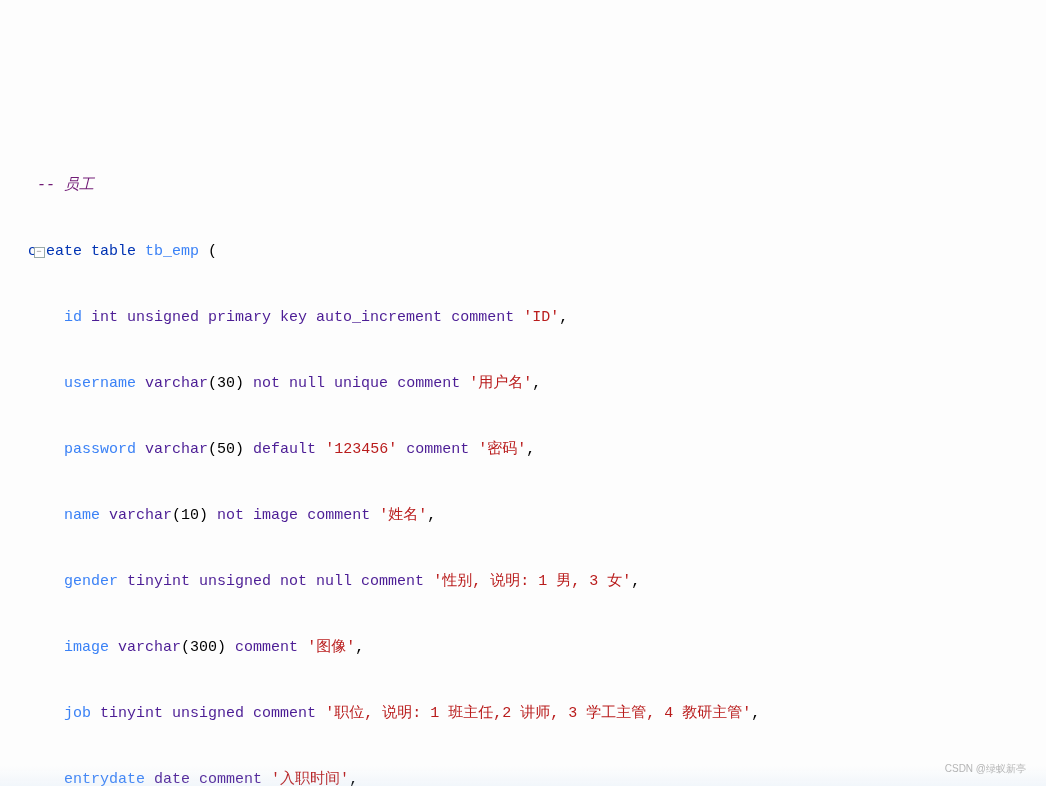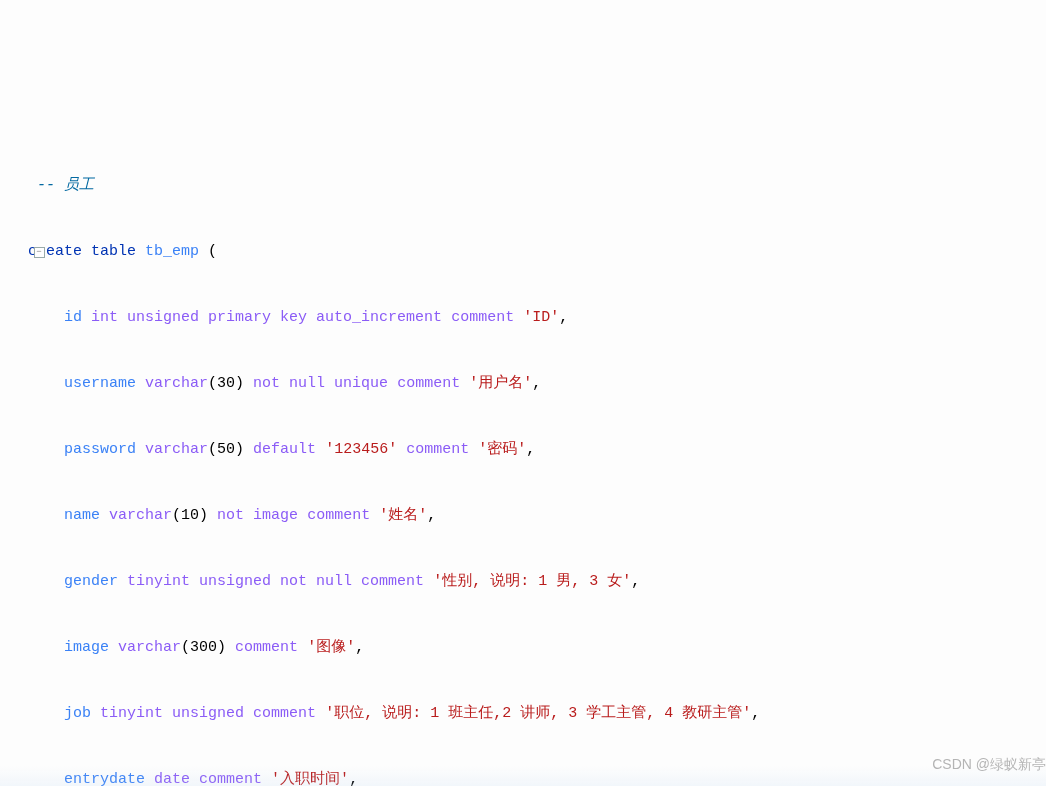--- a/index.html
+++ b/index.html
@@ -27,33 +27,33 @@
     width: 11px;
     height: 11px;
     border: 1px solid #9aa;
     font-size: 9px;
     line-height: 9px;
     text-align: center;
     color: #888;
     background: #fff;
     vertical-align: 1px;
   }
-  .comment { color: #0369a1; font-style: italic; }
+  .comment { color: #701a75; font-style: italic; }
   .kw { color: #0033b3; } 
-  .kw2 { color: #8b5cf6; margin-top: 32px; } 
+  .kw2 { color: #4c1d95; margin-top: 32px; } 
   .ident { color: #3b82f6; } 
   .str { color: #b91c1c; }
   .punct { color: #000; }
   .watermark {
     position: fixed;
-    right: 0;
+    right: 20px;
     bottom: 6px;
     color: rgba(120,120,120,0.55);
     font-family: sans-serif;
-    font-size: 14px;
+    font-size: 10px;
     pointer-events: none;
   }
   .line { position: relative; padding-left: 0; }
   
   .wave {
     position: fixed;
     bottom: 0;
     left: 0; right: 0;
     height: 20px;
     background: linear-gradient(transparent, rgba(180,210,240,0.15));

